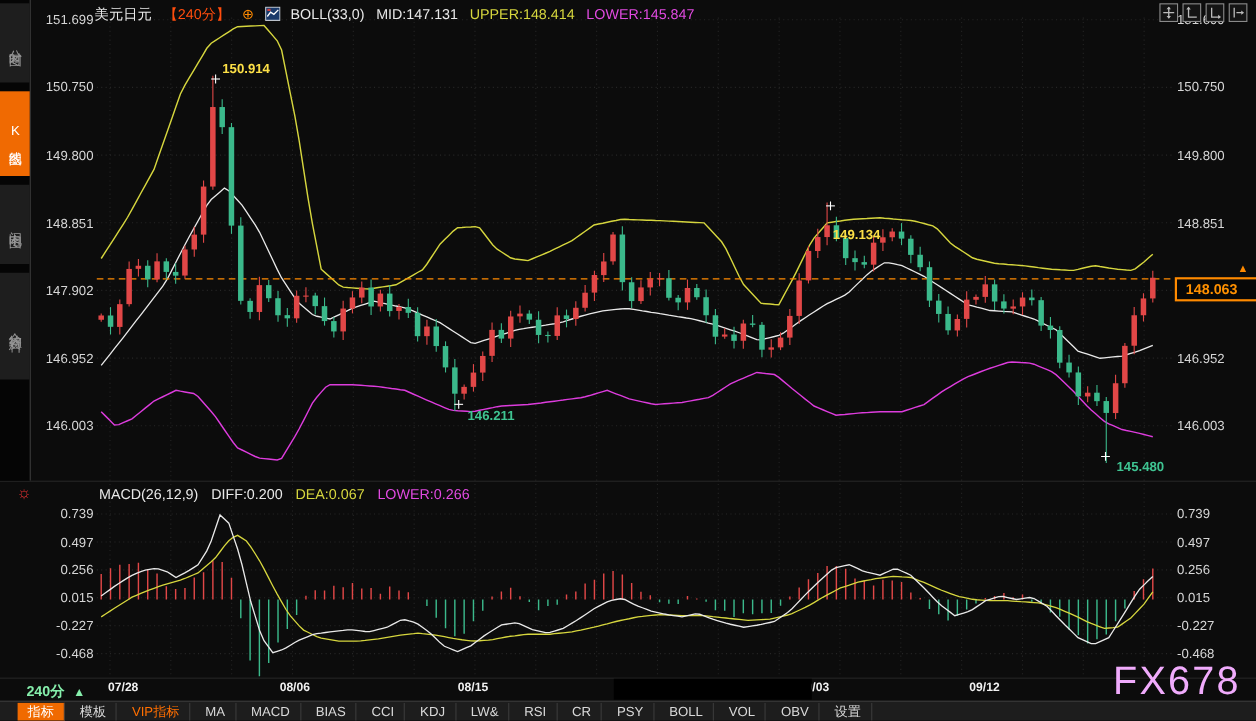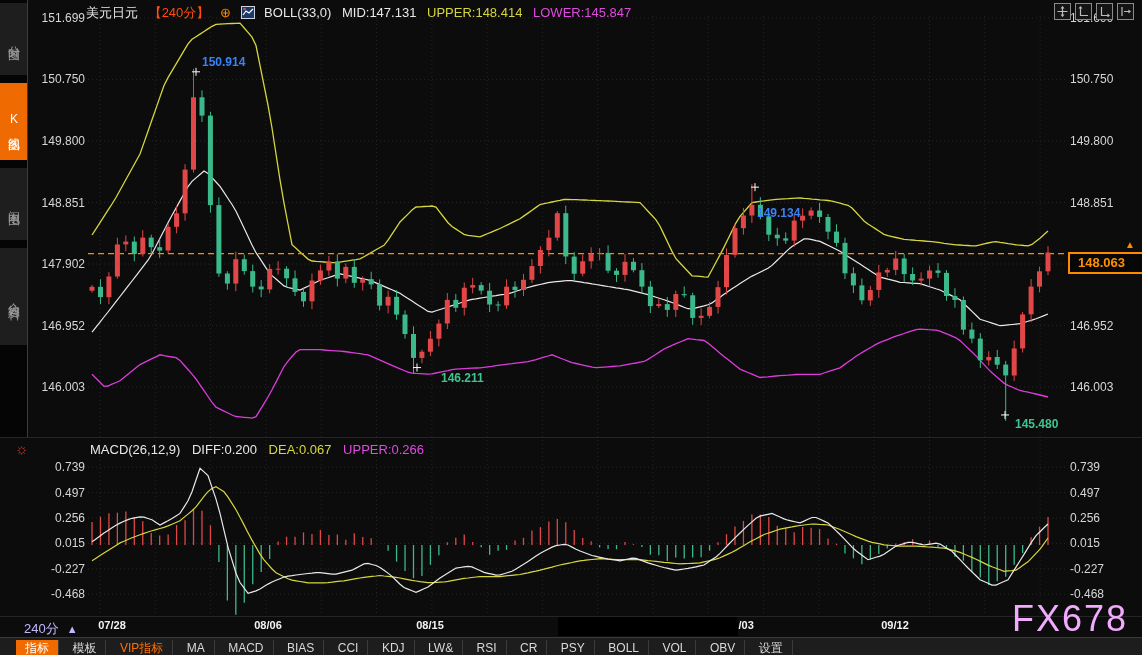--- a/index.html
+++ b/index.html
@@ -22,27 +22,27 @@
   .wic{width:15px;height:15px;border:1px solid #8a8a8a;background:#141414;display:flex;align-items:center;justify-content:center;}
   
   .pl{position:absolute;left:34px;width:51px;text-align:right;font-size:12px;color:#d6d6d6;z-index:3;}
   .pr{position:absolute;left:1070px;width:60px;text-align:left;font-size:12px;color:#d6d6d6;z-index:3;}
   .dt{position:absolute;top:619px;width:60px;text-align:center;font-size:11px;font-weight:bold;color:#f2f2f2;z-index:3;}
   
   #macdhdr{position:absolute;left:90px;top:442px;font-size:13px;z-index:5;white-space:nowrap;}
   #macdhdr span{margin-right:8px;}
   
   .ann{position:absolute;font-size:12px;font-weight:bold;z-index:4;}
-  .ann-red{color:#3b82f6;} .ann-green{color:#3fc492;}
+  .ann-red{color:#fde047;} .ann-green{color:#3fc492;}
   
   #ptag{position:absolute;left:1068px;top:252px;width:70px;height:18px;border:2px solid #ff8a00;background:#070707;
         color:#ff9000;font-weight:bold;font-size:13px;line-height:18px;padding-left:8px;z-index:5;}
   #ptag-arrow{position:absolute;left:1125px;top:239px;color:#ff8a00;font-size:10px;z-index:5;}
   
-  #period{position:absolute;left:24px;top:620px;color:#c4b5fd;font-weight:normal;font-size:13px;z-index:4;}
+  #period{position:absolute;left:24px;top:620px;color:#86efac;font-weight:bold;font-size:13px;z-index:4;}
   #period .tri{margin-left:8px;font-size:11px;}
   #datemask{position:absolute;left:558px;top:617px;width:180px;height:19px;background:#000;z-index:4;}
   #watermark{position:absolute;right:14px;top:598px;font-size:36px;color:#f0abfc;letter-spacing:2px;z-index:2;}
   #toolbar{position:absolute;left:0;top:637px;width:1142px;height:34px;background:#1d1d1d;border-top:1px solid #3a3a3a;
            padding-left:16px;box-sizing:border-box;white-space:nowrap;z-index:6;}
   .tbi{display:inline-block;padding:0 9px;font-size:12px;line-height:17px;color:#d9d9d9;border-right:1px solid #3b3b3b;cursor:default;}
   .tbi.active{background:#f06a00;color:#fff;}
   .tbi.vip{color:#ff6f00;}
   .sepline{position:absolute;left:0;width:1142px;height:1px;background:#252525;z-index:1;}
   #chart{position:absolute;left:0;top:0;z-index:1;}
@@ -498,26 +498,26 @@
         <path d="M2,1 V10 M4,5.5 H9" stroke="#bbb" fill="none" stroke-width="1.2"></path>
         <path d="M11,5.5 l-2.6,-2 v4 Z" fill="#bbb"></path>
       </svg>
     </div>
 </div>
 
 <div id="macdhdr">
   <span class="c-white">MACD(26,12,9)</span>
   <span class="c-white">DIFF:0.200</span>
   <span class="c-yellow">DEA:0.067</span>
-  <span class="c-mag">UPPER:0.266</span>
+  <span class="c-mag">LOWER:0.266</span>
 </div>
 
 <div class="ann ann-red" style="left:202px;top:55px;">150.914</div>
 <div class="ann ann-red" style="left:757px;top:163px;margin-top:43px;">149.134</div>
-<div class="ann ann-green" style="left:441px;top:371px;">146.211</div>
+<div class="ann ann-green" style="left:425px;top:371px;">146.211</div>
 <div class="ann ann-green" style="left:1015px;top:417px;">145.480</div>
 
 <div id="ptag">148.063</div>
 <div id="ptag-arrow">▲</div>
 
 <div id="labels">
     <div class="pl" style="top: 10.9544px;">151.699</div>
     <div class="pl" style="top: 72.4496px;">150.750</div>
     <div class="pl" style="top: 134.01px;">149.800</div>
     <div class="pl" style="top: 195.505px;">148.851</div>

